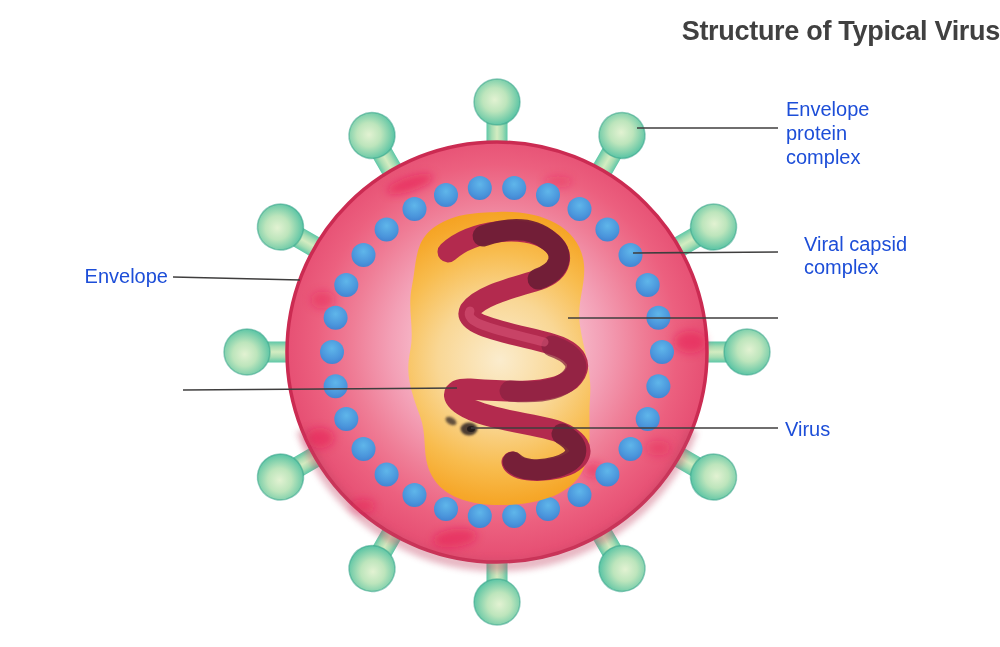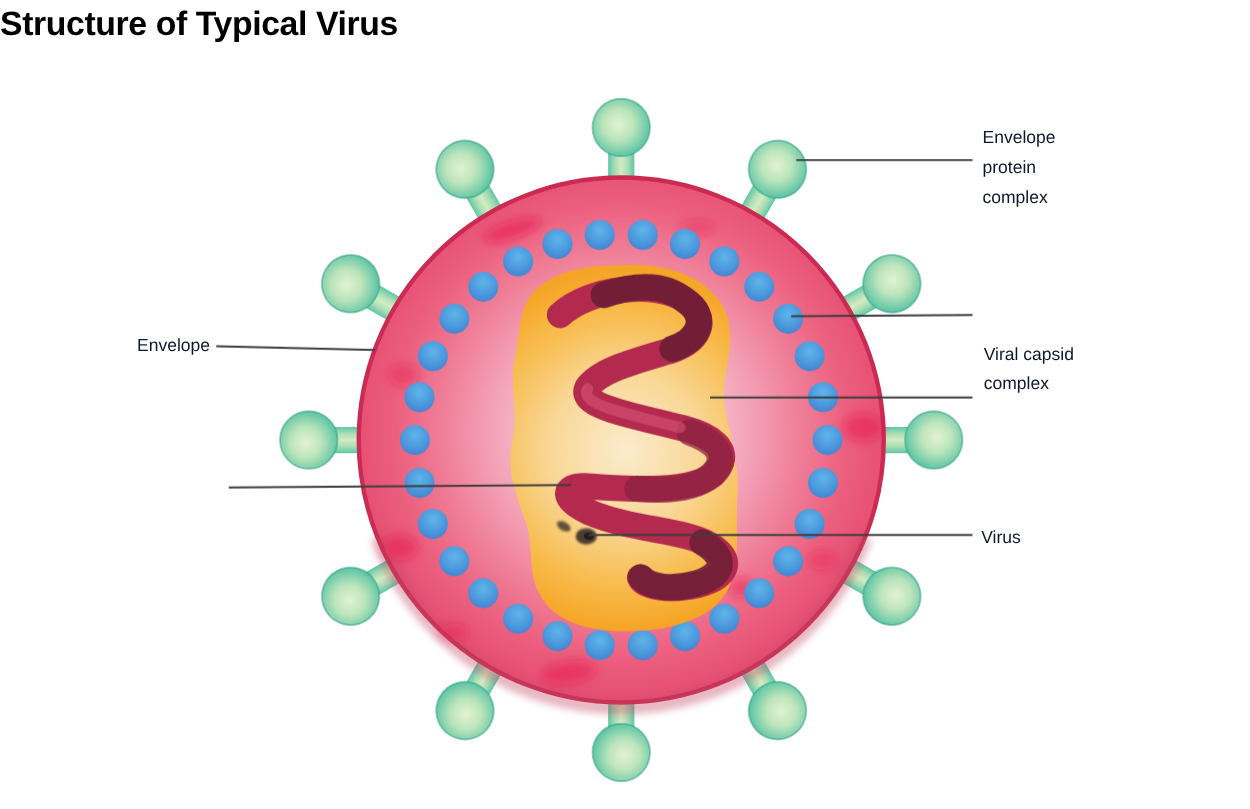--- a/index.html
+++ b/index.html
@@ -2,28 +2,28 @@
 <html><head>
 <meta charset="utf-8">
 <style>
   html,body{margin:0;padding:0;background:#ffffff;}
   #stage{
     position:relative;width:1000px;height:647px;background:#ffffff;overflow:hidden;
     font-family:"Liberation Sans", sans-serif;color:#231f20;
   }
   #diagram-svg{position:absolute;left:0;top:0;}
   .title{
-    position:absolute;left:0;top:4px;width:1000px;text-align:left;
-    font-size:27px;letter-spacing:-0.3px;font-weight:600;color:#000000;
+    position:absolute;left:0;top:16px;width:1000px;text-align:right;
+    font-size:27px;letter-spacing:-0.3px;font-weight:600;color:#404040;
   }
   .lbl{
-    position:absolute;font-size:14px;line-height:23px;white-space:pre-line;color:#0f172a;
+    position:absolute;font-size:20px;line-height:23px;white-space:pre-line;color:#1d4ed8;
   }
   .lbl-env-protein{left:786px;top:97px;line-height:24px;}
-  .lbl-viral-capsid{left:787px;top:233px;margin-top:39px;}
+  .lbl-viral-capsid{left:804px;top:233px;}
   .lbl-nucleocapsid{left:787px;top:301px;}
   .lbl-enzyme{left:785px;top:418px;}
   .lbl-envelope{left:30px;top:265px;width:138px;text-align:right;}
   .lbl-genome{left:57px;top:361px;}
 </style>
 </head>
 <body>
 
 <div id="stage">
 

